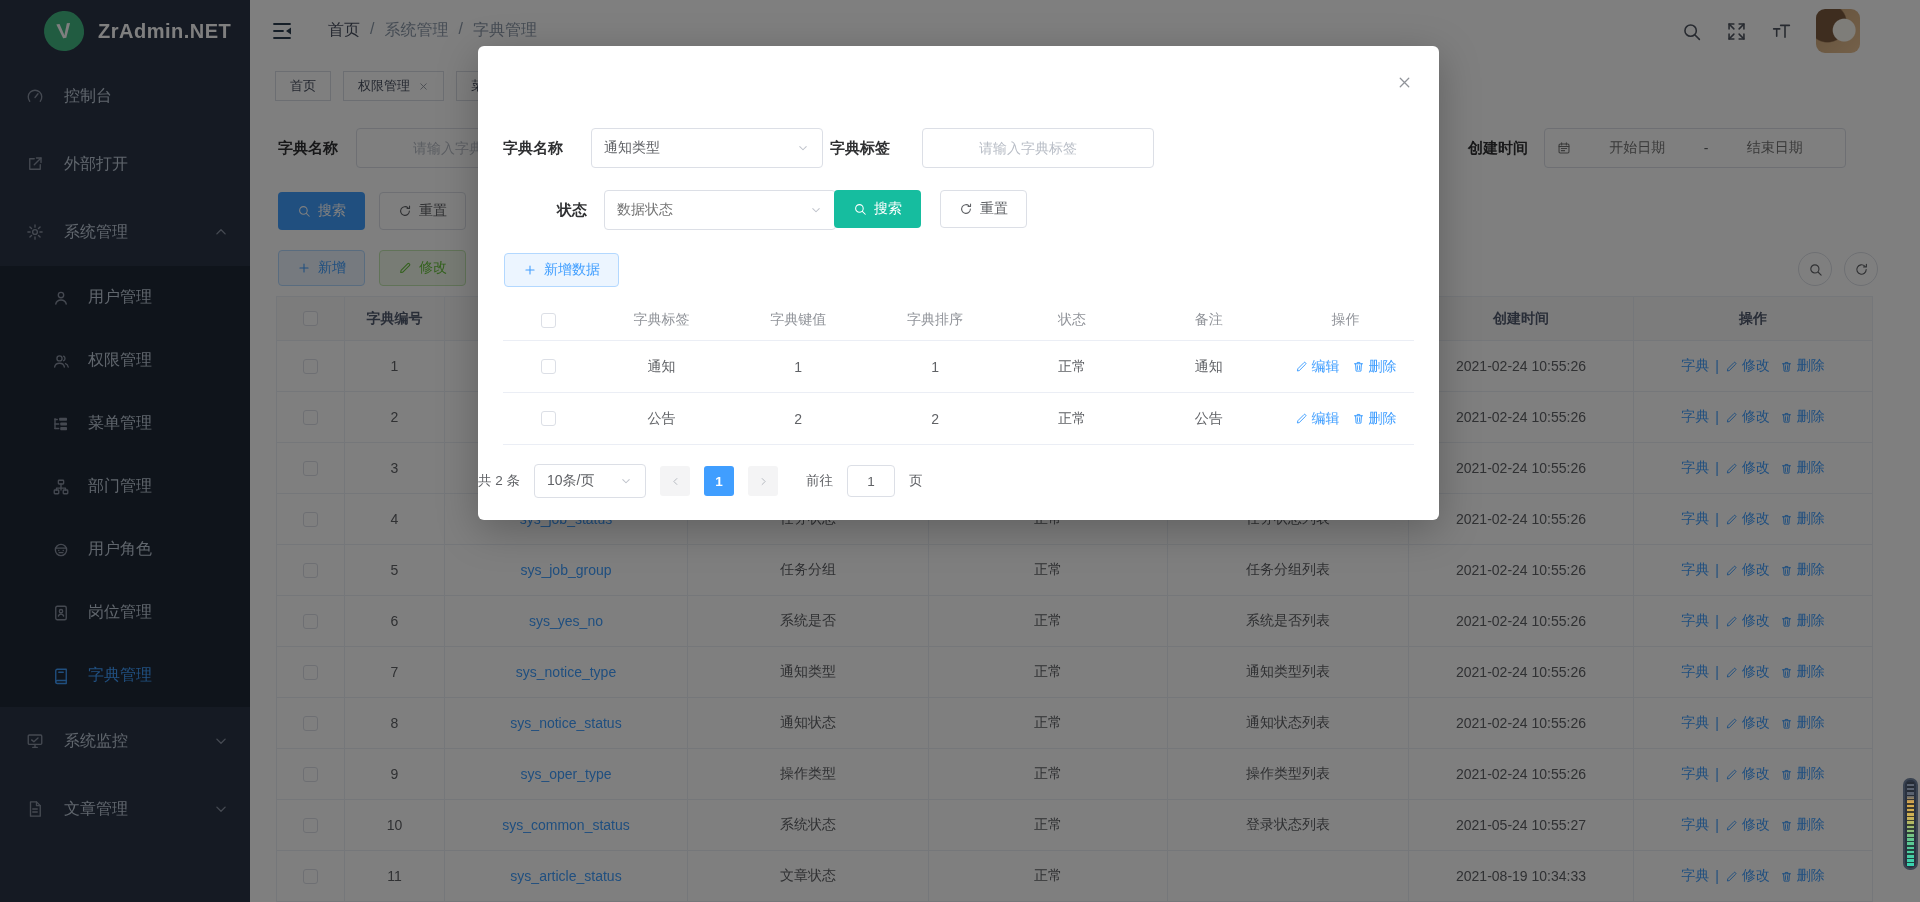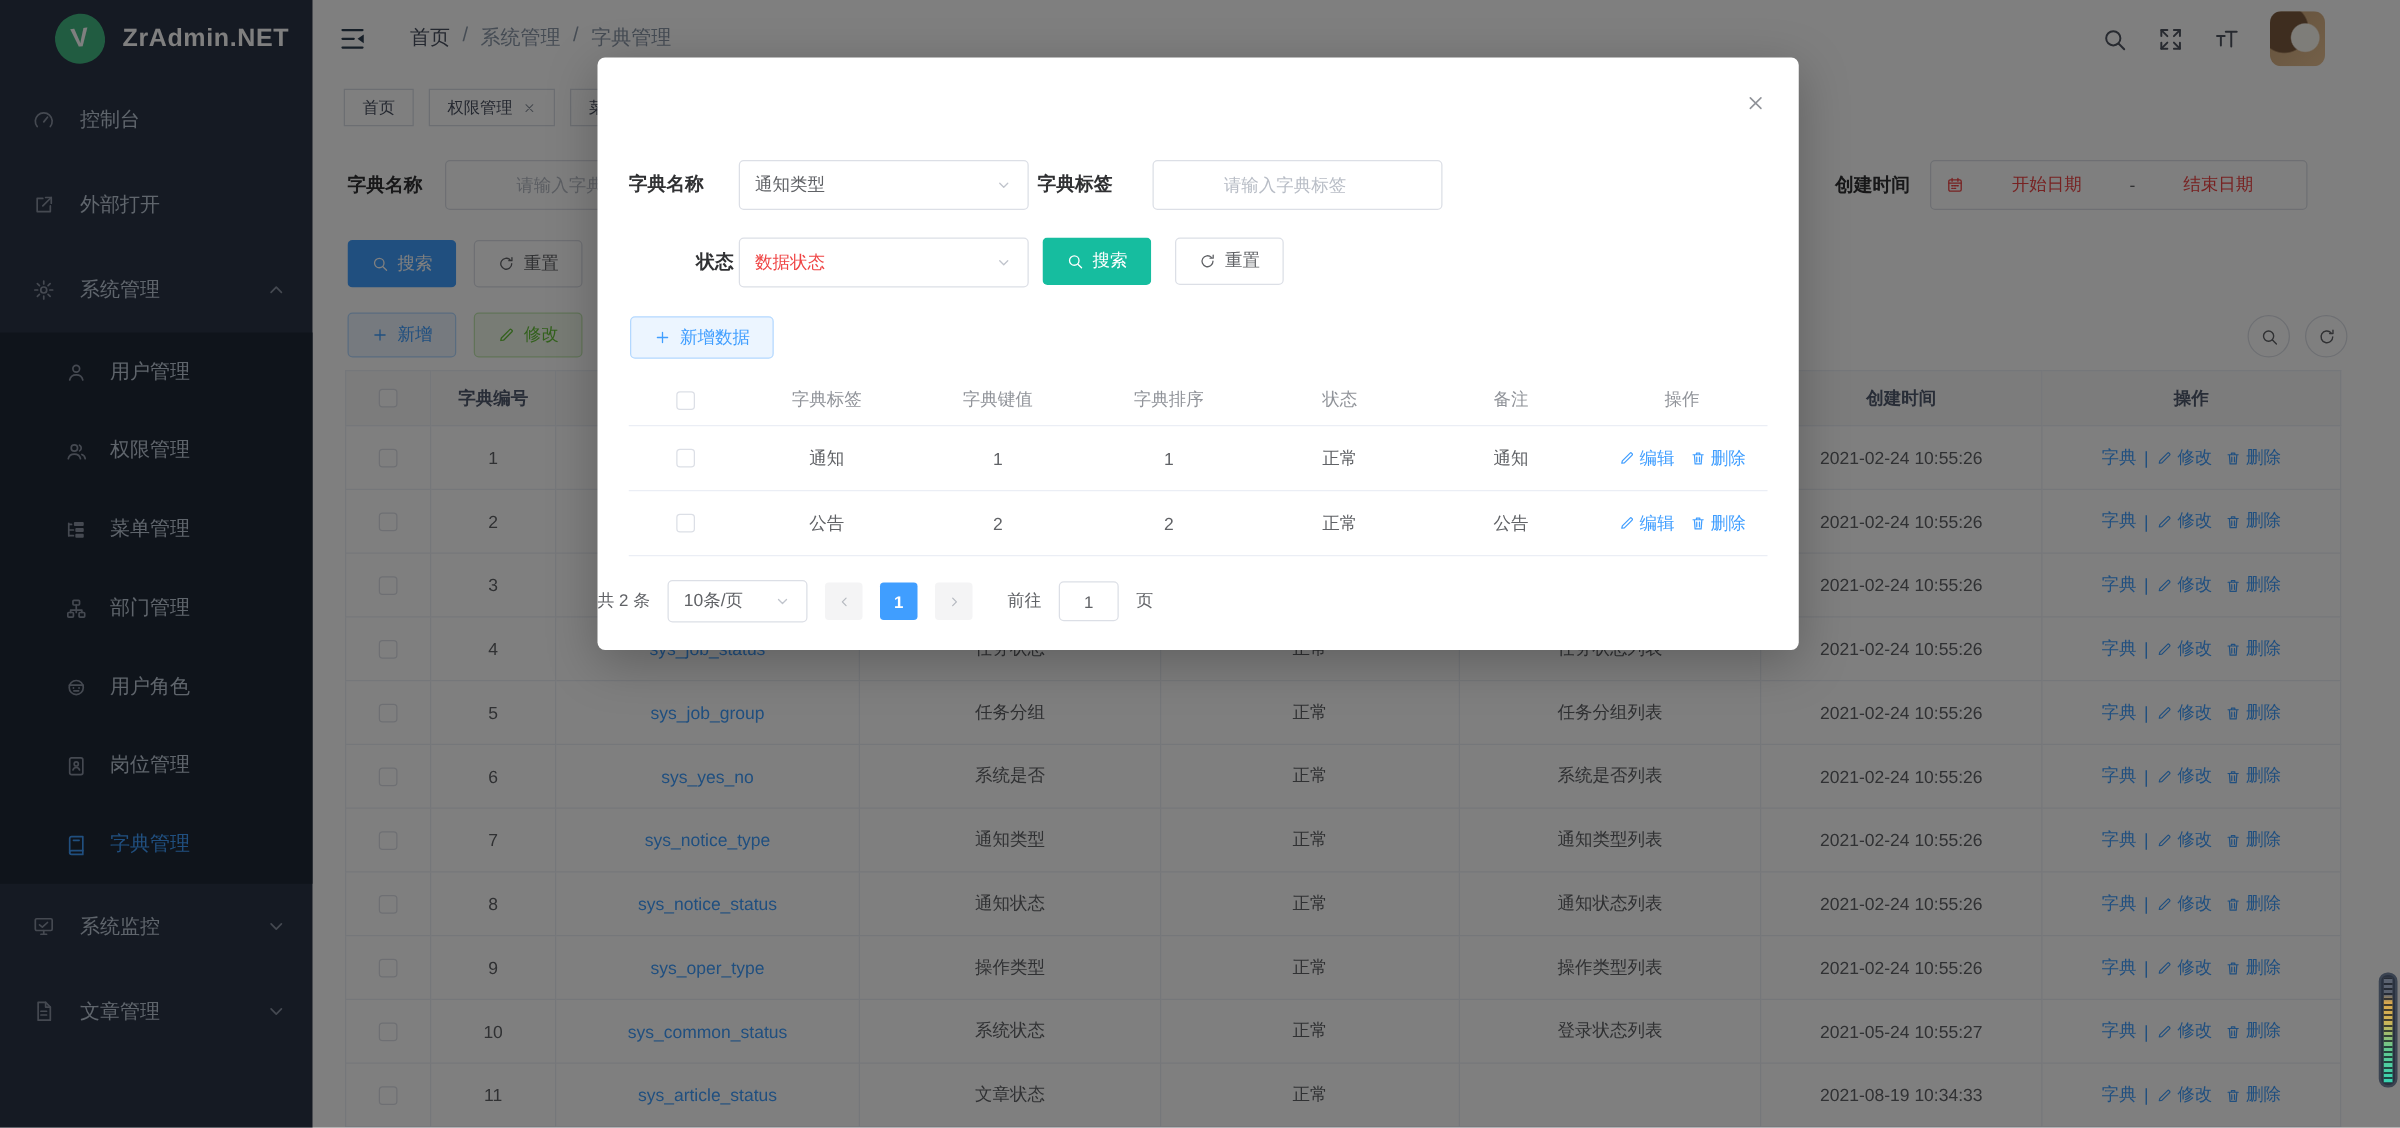--- a/index.html
+++ b/index.html
@@ -46,21 +46,21 @@
     border:1px solid #d8dce5; font-size:13px; color:#495060; cursor:pointer; }
   .tag-tab .tab-close { font-size:11px; color:#8a919c; }
 
   
   #content { position:absolute; left:250px; top:110px; width:1670px; height:792px; background:#fff; }
   .form-label { font-size:15px; font-weight:bold; color:#303133; }
   .fieldbox { border:1px solid #dcdfe6; border-radius:4px; background:#fff; display:flex; align-items:center;
     font-size:14px; color:#606266; height:40px; padding:0 12px; gap:8px; }
   .fieldbox input { border:none; outline:none; width:100%; font-size:14px; color:#606266; font-family:inherit;margin-left:44px; }
   .fieldbox input::placeholder { color:#b8bdc6; }
-  .ph { color:#ef4444; }
+  .ph { color:#737373; }
   .sel-chevron { margin-left:auto; color:#c0c4cc; font-size:14px; }
   .btn { display:inline-flex; align-items:center; gap:7px; border-radius:4px;
     font-size:14px; cursor:pointer; border:1px solid transparent; height:38px; padding:0 18px; }
   .btn .icn { font-size:14px; }
   .btn-primary { background:#409eff; color:#fff; }
   .btn-teal { background:#16bd9f; color:#fff; }
   .btn-plain { background:#fff; border-color:#dcdfe6; color:#606266; }
   .btn-plain-primary { background:#ecf5ff; border-color:#b3d8ff; color:#409eff; }
   .btn-plain-success { background:#f0f9eb; border-color:#c2e7b0; color:#67c23a; }
   .circle-btn { width:34px; height:34px; border-radius:50%; border:1px solid #dcdfe6; background:#fff;
@@ -815,21 +815,21 @@
           <path d="M6.5 9.5l5.5 5.5 5.5-5.5"></path>
         </svg>
       </span>
   </div>
   <span class="m-label" style="left:352px; top:82px;">字典标签</span>
   <div class="fieldbox m-field" style="left:444px; top:82px;">
     <input placeholder="请输入字典标签" style="">
   </div>
 
   <span class="m-label" style="left:79px; top:144px;">状态</span>
-  <div class="fieldbox m-field" style="left:113px; top:144px;">
+  <div class="fieldbox m-field" style="left:126px; top:144px;">
     <span class="ph">数据状态</span>
     <span class="icn sel-chevron">
         <svg viewBox="0 0 24 24" fill="none" stroke="currentColor" stroke-width="1.8" stroke-linecap="round" stroke-linejoin="round">
           <path d="M6.5 9.5l5.5 5.5 5.5-5.5"></path>
         </svg>
       </span>
   </div>
   <button class="btn btn-teal abs" style="left:356px; top:144px;">
     <span class="icn">
         <svg viewBox="0 0 24 24" fill="none" stroke="currentColor" stroke-width="1.8" stroke-linecap="round" stroke-linejoin="round">

